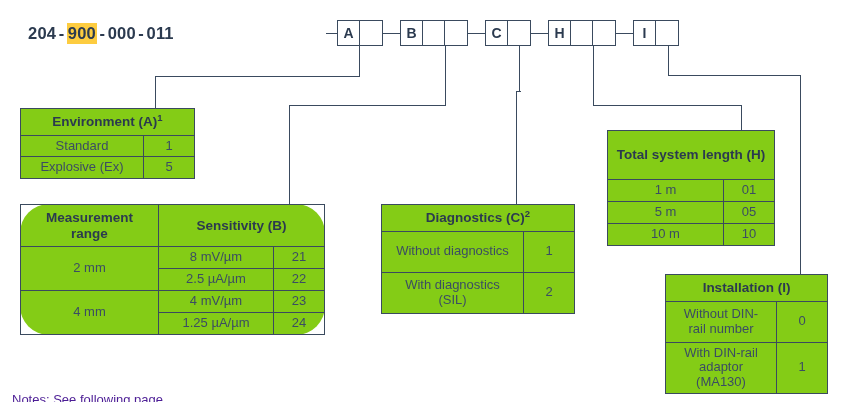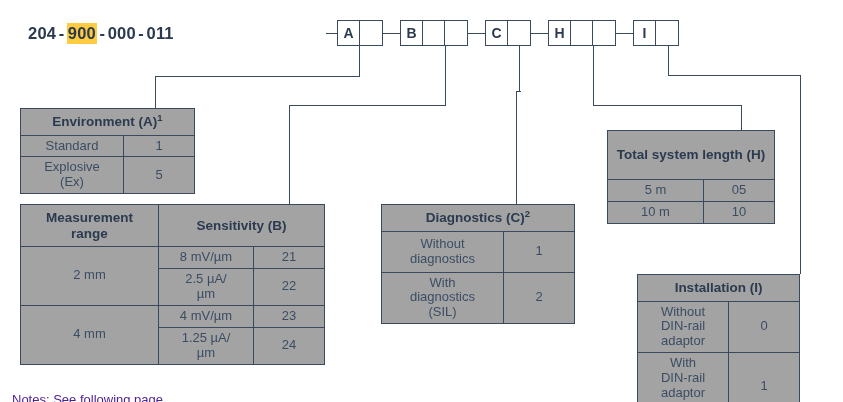--- a/index.html
+++ b/index.html
@@ -70,26 +70,26 @@
   .vline {
     position: absolute;
     width: 0;
     border-left: 1.3px solid #3a4a5e;
   }
 
   
   .tbl {
     position: absolute;
     border-collapse: collapse;
-    background: #a3a3a3;
+    background: #84cc16;
     font-size: 13px;
   }
   .tbl td, .tbl th {
     border: 1.2px solid #3a4a5e;
-    padding: 3px 20px;
+    padding: 3px 10px;
     text-align: center;
     vertical-align: middle;
     font-weight: normal;
     color: #3b4d63;
     line-height: 1.15;
   }
   .tbl th {
     font-weight: bold;
     color: #2b3a4f;
     font-size: 13.5px;
@@ -192,21 +192,21 @@
         <td>Standard</td>
         <td class="code-col">1</td>
       </tr>
       <tr>
         <td>Explosive (Ex)</td>
         <td class="code-col">5</td>
       </tr>
     </tbody>
   </table>
 
-  <table class="tbl" style="left:20px; top:204px; width:305px;">
+  <table class="tbl" style="left:20px; top:204px; width:305px;border-radius:29px;">
     <thead>
       <tr>
         <th rowspan="1" style="width:125px;">Measurement range</th>
         <th colspan="2">Sensitivity (B)</th>
       </tr>
     </thead>
     <tbody>
       <tr>
         <td rowspan="2">2 mm</td>
         <td>8 mV/µm</td>
@@ -247,39 +247,43 @@
   </table>
 
   <table class="tbl" style="left:607px; top:130px; width:168px;">
     <thead>
       <tr>
         <th colspan="2" style="height:38px;">Total system length (H)</th>
       </tr>
     </thead>
     <tbody>
       <tr>
+        <td>1 m</td>
+        <td class="code-col">01</td>
+      </tr>
+      <tr>
         <td>5 m</td>
         <td class="code-col">05</td>
       </tr>
       <tr>
         <td>10 m</td>
         <td class="code-col">10</td>
       </tr>
     </tbody>
   </table>
 
-  <table class="tbl" style="left:637px; top:274px; width:163px;">
+  <table class="tbl" style="left:665px; top:274px; width:163px;">
     <thead>
       <tr>
         <th colspan="2">Installation (I)</th>
       </tr>
     </thead>
     <tbody>
       <tr>
-        <td style="height:34px;">Without DIN-rail adaptor</td>
+        <td style="height:34px;">Without DIN-rail number</td>
         <td class="code-col">0</td>
       </tr>
       <tr>
         <td style="height:34px;margin-top:44px;">With DIN-rail adaptor (MA130)</td>
         <td class="code-col">1</td>
       </tr>
     </tbody>
   </table>
 
   <div id="notes">Notes: See following page ...</div>

